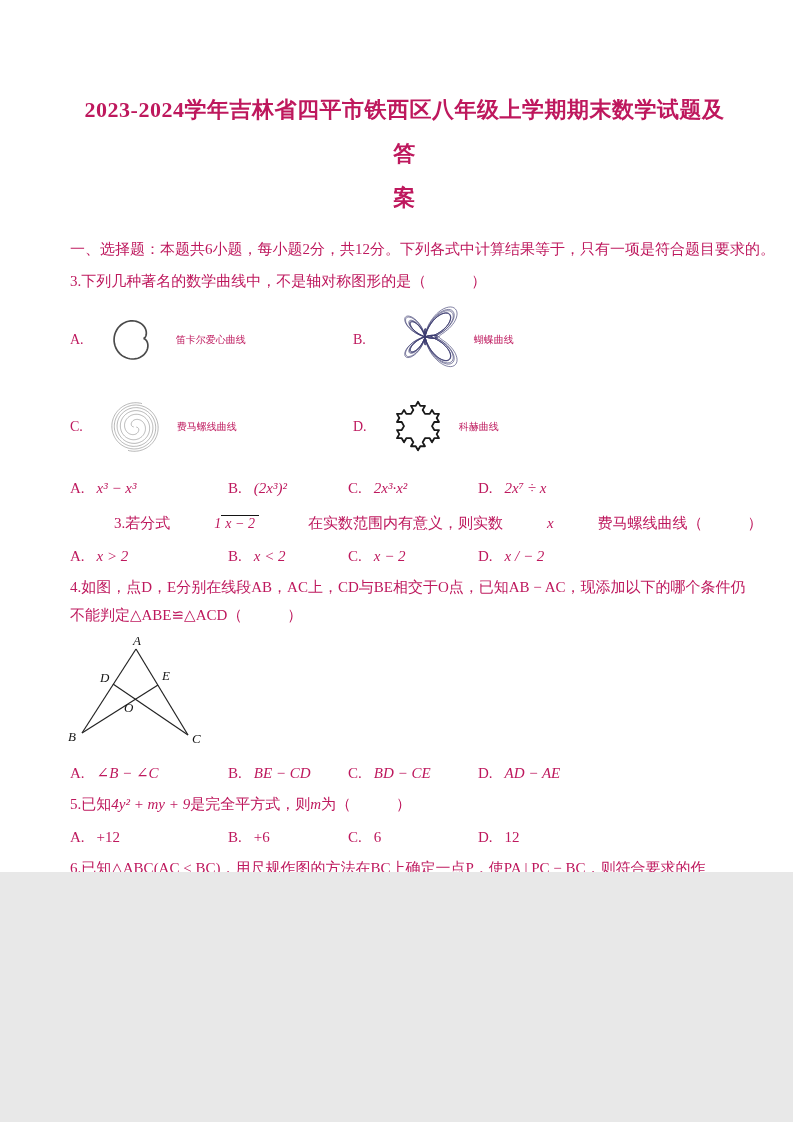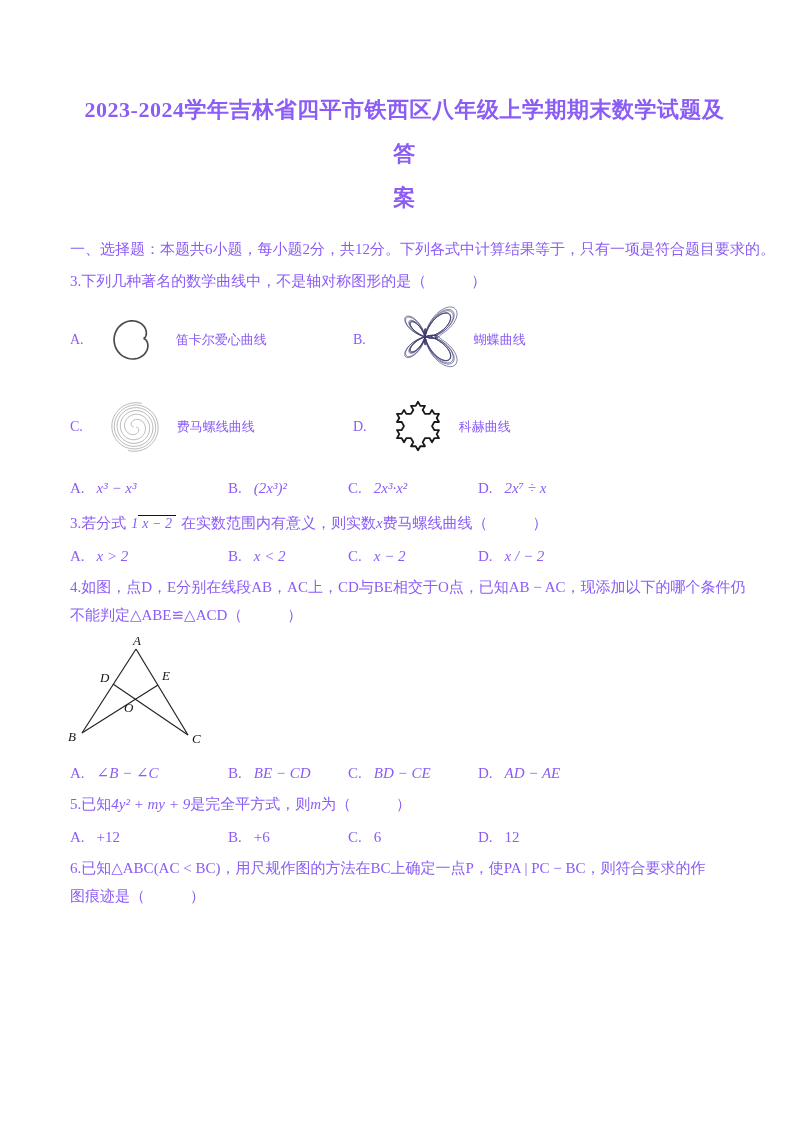--- a/index.html
+++ b/index.html
@@ -1,54 +1,54 @@
 <!DOCTYPE html>
 <html><head>
 <meta charset="utf-8">
 <style>
   html,body{margin:0;padding:0;background:#e8e8e8;}
   .page{
-    width:793px;height:1122px;margin:0 auto;background:#ffffff;
-    position:relative;overflow:hidden;color:#8b5cf6;
+    width:793px;height:872px;margin:0 auto;background:#ffffff;
+    position:relative;overflow:hidden;color:#be185d;
     font-family:"Liberation Serif","DejaVu Serif",serif;
   }
   .content{padding:0 54px 0 70px;}
   .doc-title{
     font-size:22px;font-weight:bold;text-align:center;
     line-height:44px;margin:88px 6px 0;letter-spacing:.5px;
   }
   .doc-title span{display:block;}
   .sec-header{font-size:15px;margin:20px 0 0;white-space:nowrap;}
   .stem{font-size:15px;margin:13px 0 0;white-space:nowrap;}
   .stem-line2{margin-top:9px;}
   .math{font-style:italic;font-family:"Liberation Serif","DejaVu Serif",serif;}
   
   .fig-row{display:flex;align-items:center;margin-top:8px;}
   .fig-cell{width:283px;display:flex;align-items:center;font-size:14px;}
   .fig-cell:last-child{width:auto;}
   .fig-cell .okey{flex:0 0 auto;}
   .fig-cell svg{margin:0 6px 0 16px;flex:0 0 auto;}
-  .fig-label{font-size:13px;text-align:right;}
+  .fig-label{font-size:10px;text-align:right;}
   
   .opt-row{display:flex;font-size:15px;margin-top:15px;align-items:baseline;}
   .opt{display:flex;align-items:baseline;}
   .opt .okey{margin-right:12px;}
   .opt .oexpr{font-style:italic;}
   .c1{width:158px;}
   .c2{width:120px;}
   .c3{width:130px;}
   .c4{width:auto;}
   
   .frac{
     display:inline-block;vertical-align:-14px;text-align:center;
     line-height:1.15;font-style:italic;margin:0 5px;font-size:14px;
   }
   .frac .den{border-top:1.3px solid #141414;padding:0 4px;}
   .q3-stem{margin-top:17px;}
-  .q3-stem > span{vertical-align:middle;}
+  .q3-stem > span{vertical-align:middle;margin-left:44px;}
   .tri-figure{margin:10px 0 0 -4px;display:block;}
   .tri-figure text{font-size:13px;font-style:italic;fill:#141414;}
   .q5-row .oexpr, .q5-row .okey{font-style:normal;}
 </style>
 </head>
 <body>
 
 <div class="page">
   <div class="content">
 

